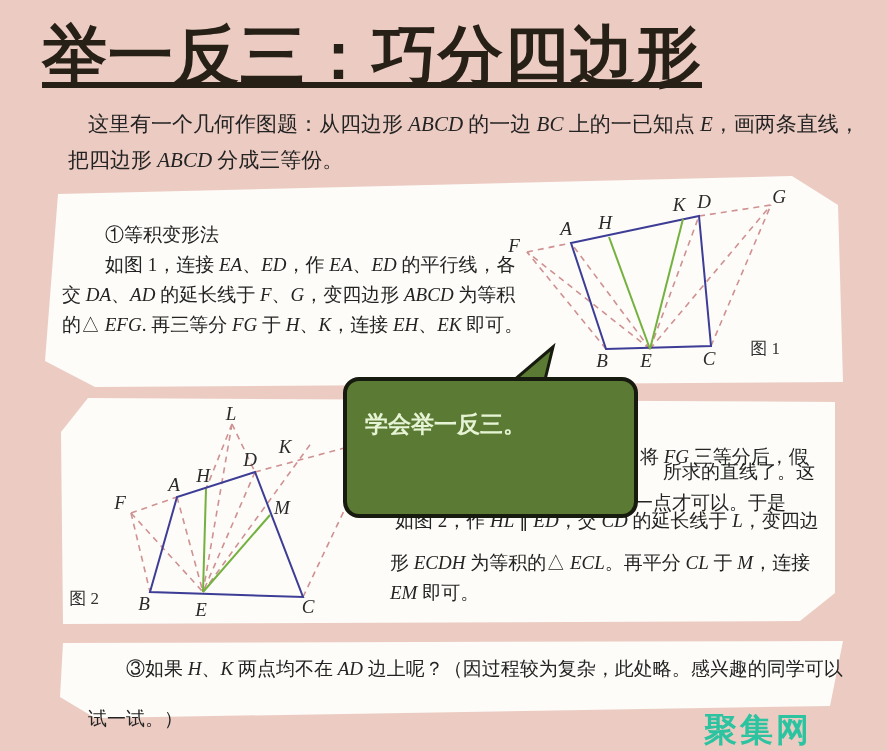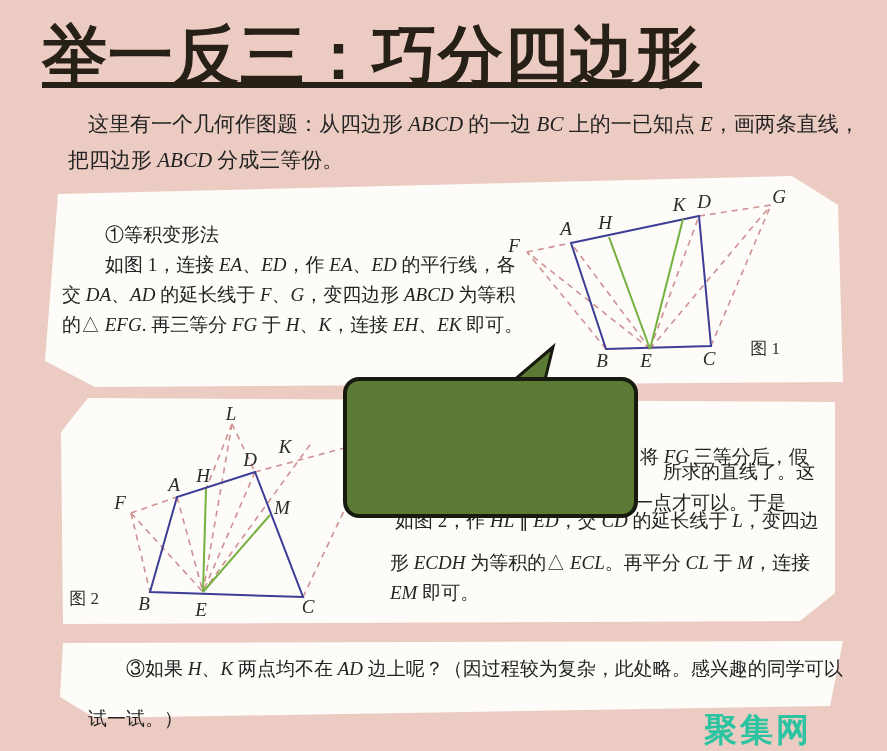--- a/index.html
+++ b/index.html
@@ -129,15 +129,16 @@
     </g>
   </g>
 </svg>
 
 <svg class="layer" width="887" height="751" viewBox="0 0 887 751">
   <polygon points="500,392 553,347 542,392" fill="#5b7a33" stroke="#171a0e" stroke-width="3"></polygon>
 </svg>
 
 <div id="bubble"></div>
 <div id="bubble-text">
+  <div>学会举一反三。</div>
 </div>
 
 <div id="watermark">聚集网</div>
 
 </body></html>

